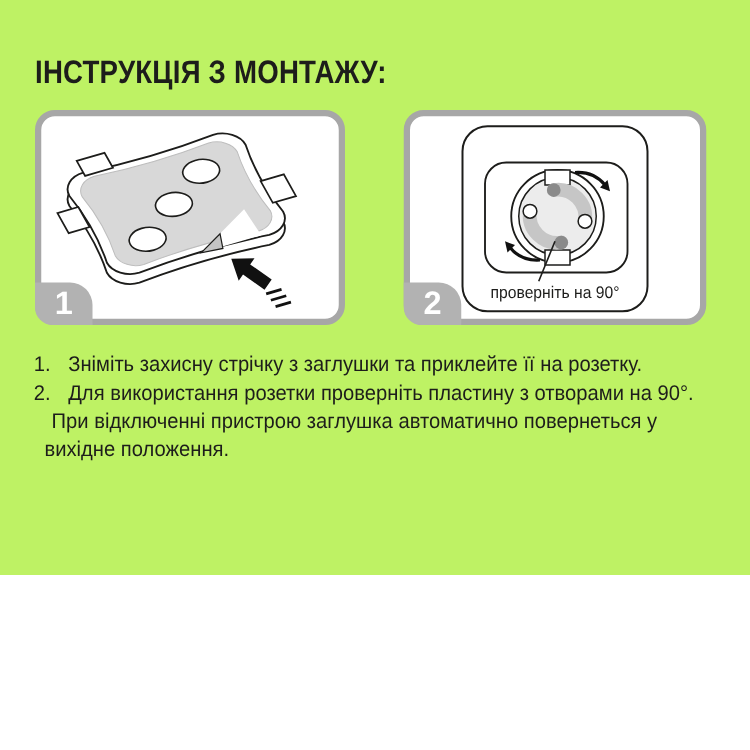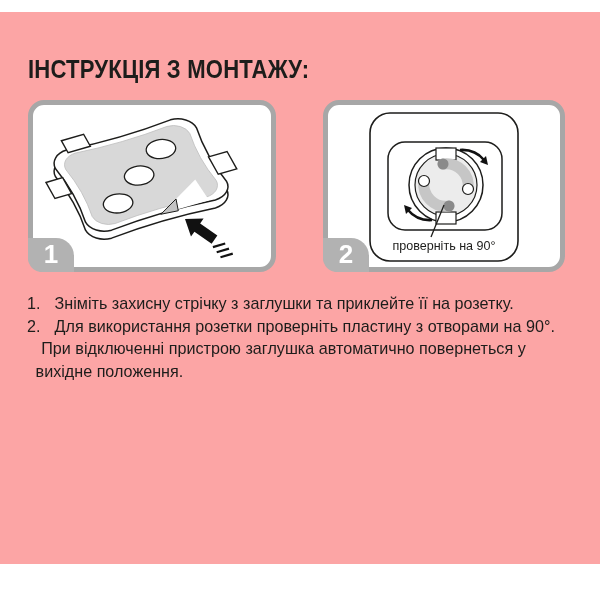--- a/index.html
+++ b/index.html
@@ -1,17 +1,17 @@
 <!DOCTYPE html>
 <html><head>
 <meta charset="utf-8">
 <style>
   html,body{margin:0;padding:0;background:#fff;}
-  .page{position:relative;width:600px;height:552px;background:#fca5a5;overflow:hidden;
-        font-family:"Liberation Sans",sans-serif;color:#1d1d1b;margin-top:12px;}
+  .page{position:relative;width:600px;height:460px;background:#bef264;overflow:hidden;
+        font-family:"Liberation Sans",sans-serif;color:#1d1d1b;}
   .title{position:absolute;left:28px;top:43px;font-size:26px;line-height:28px;font-weight:bold;
          letter-spacing:0.2px;transform:scaleX(0.85);transform-origin:left top;white-space:nowrap;}
   .panel{position:absolute;top:88px;height:172px;border:5px solid #a7a7a7;border-radius:16px;
          background:#fff;box-sizing:border-box;}
   .panel1{left:28px;width:248px;}
   .panel2{left:323px;width:242px;}
   .badge{position:absolute;left:-5px;bottom:-5px;width:46px;height:34px;background:#b2b2b2;
          border-radius:0 18px 0 14px;color:#fff;font-weight:bold;font-size:26px;
          display:flex;align-items:center;justify-content:center;padding-bottom:2px;box-sizing:border-box;}
   .illu{position:absolute;left:0;top:0;}

